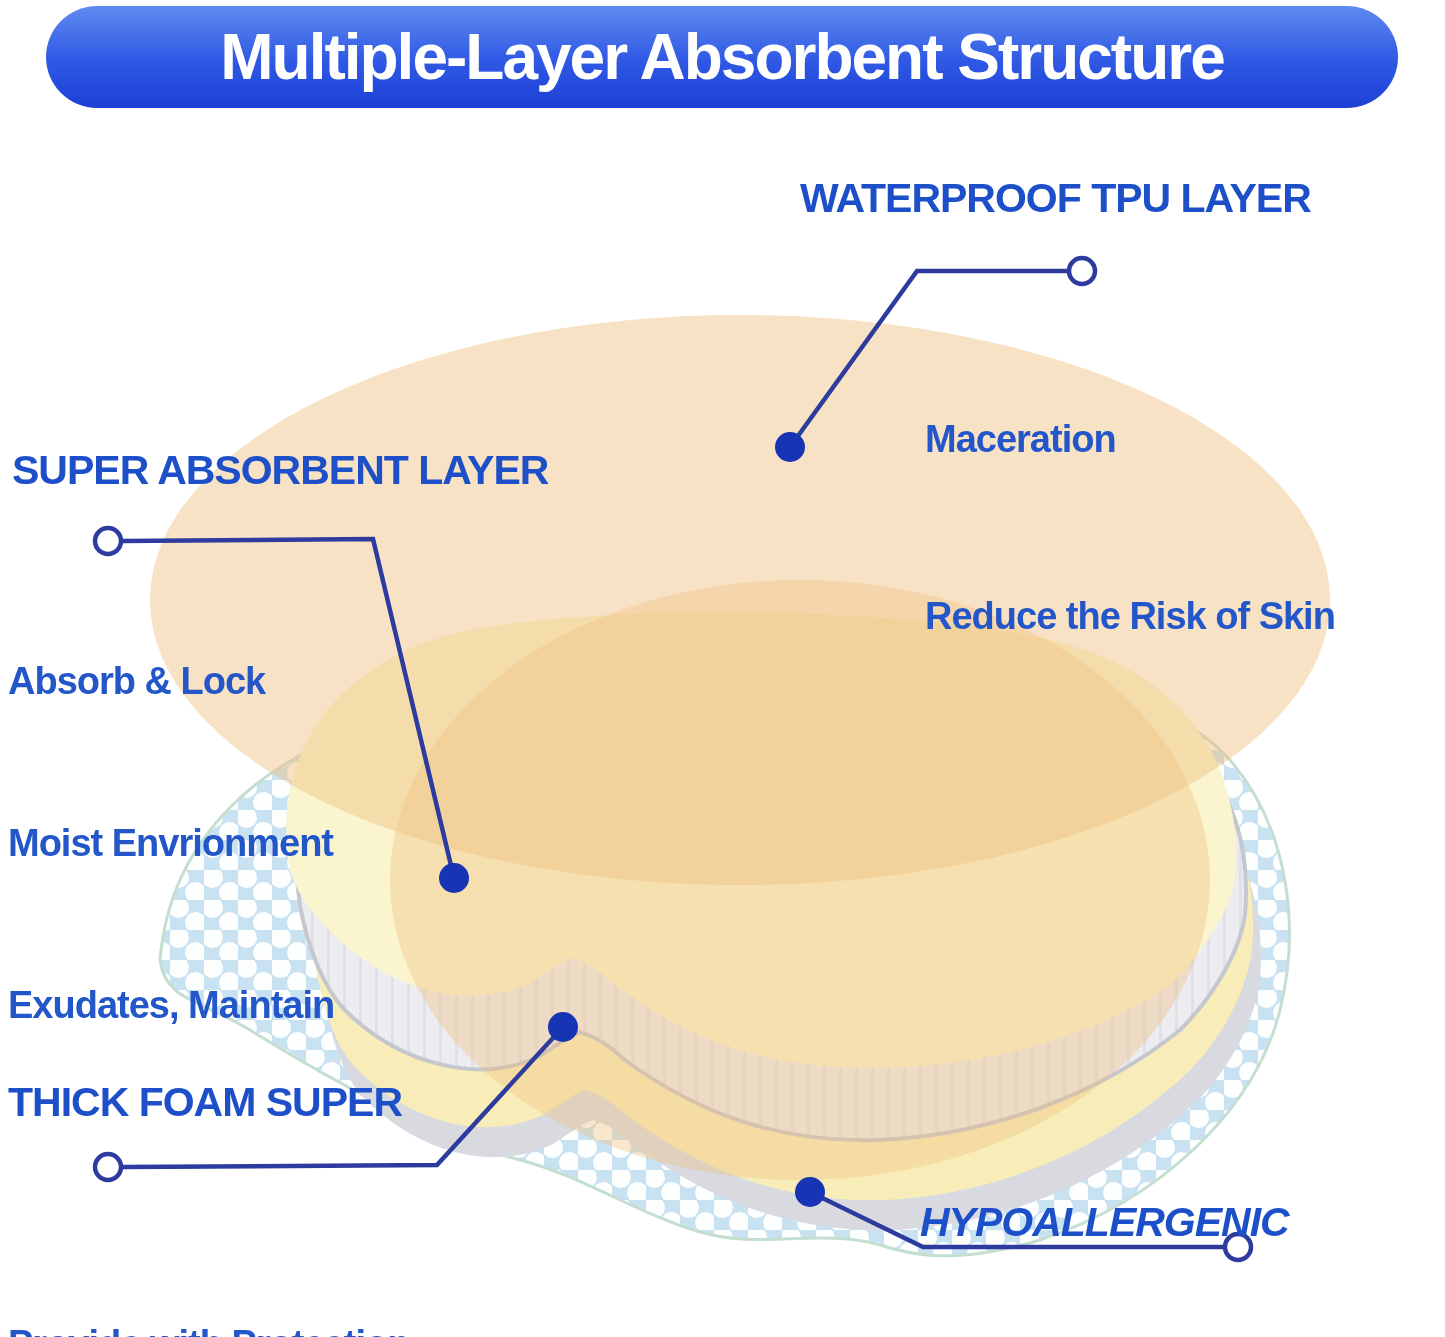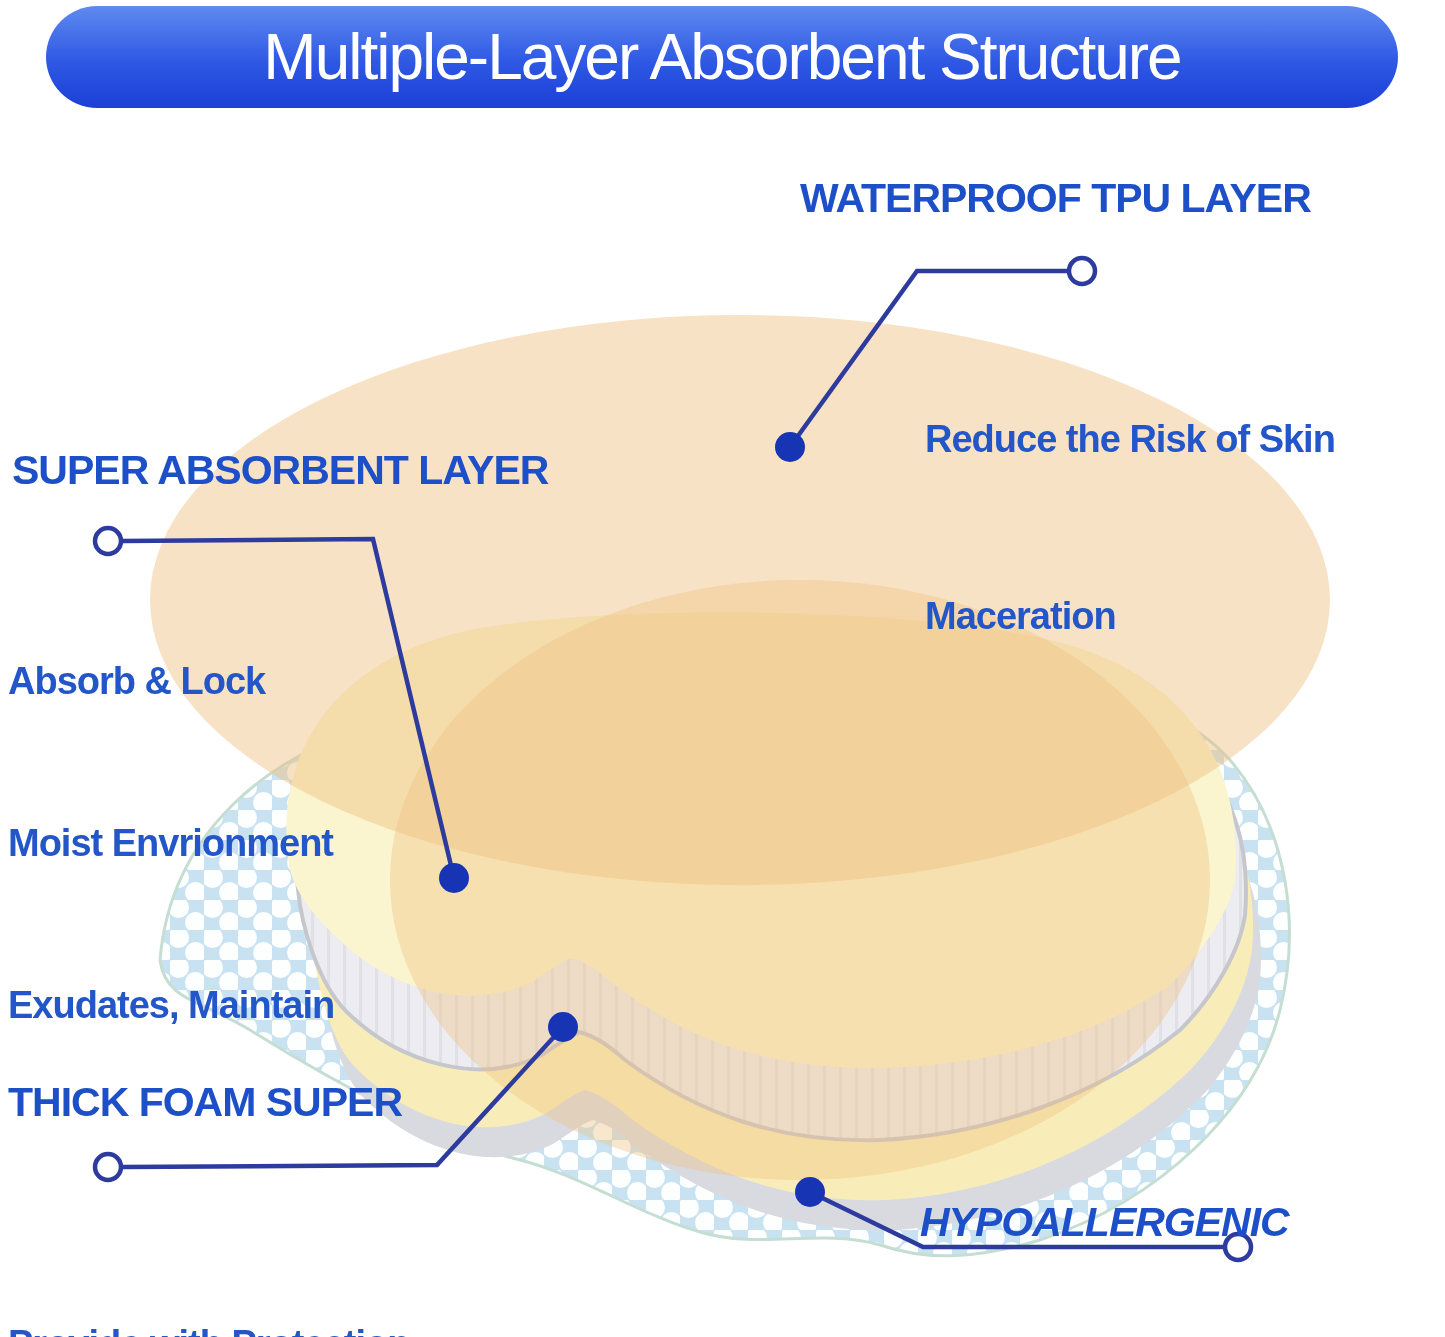--- a/index.html
+++ b/index.html
@@ -7,21 +7,21 @@
     position:relative;width:1445px;height:1337px;overflow:hidden;background:#ffffff;
     font-family:"Liberation Sans",sans-serif;
   }
   .illustration{position:absolute;left:0;top:0;width:1445px;height:1337px;}
   .banner{
     position:absolute;left:46px;top:6px;width:1352px;height:102px;border-radius:52px;
     background:linear-gradient(to bottom,#5f8af0 0%,#2e58e4 55%,#1c3fd6 100%);
     display:flex;align-items:center;justify-content:center;
   }
   .banner-title{
-    color:#ffffff;font-size:64px;font-weight:normal;letter-spacing:-2px;white-space:pre;
+    color:#ffffff;font-size:64px;font-weight:bold;letter-spacing:-2px;white-space:pre;
   }
   .heading{
     position:absolute;color:#1d4fc8;font-weight:bold;font-size:41px;letter-spacing:-1px;
     white-space:pre;line-height:60px;
   }
   .desc{
     position:absolute;color:#2256c9;font-weight:bold;font-size:38px;letter-spacing:-1px;
     white-space:pre;
   }
   .desc .line{display:block;white-space:pre;}
@@ -90,22 +90,22 @@
       <circle cx="810" cy="1192" r="15" fill="#1734b4"></circle>
     </g>
   </svg>
 
   <div class="banner">
     <span class="banner-title">Multiple-Layer Absorbent Structure</span>
   </div>
 
   <div class="heading co-waterproof-h">WATERPROOF TPU LAYER</div>
   <div class="desc co-waterproof-d">
+    <span class="line">Maceration</span>
     <span class="line">Reduce the Risk of Skin</span>
-    <span class="line">Maceration</span>
   </div>
 
   <div class="heading co-absorbent-h">SUPER ABSORBENT LAYER</div>
   <div class="desc co-absorbent-d">
     <span class="line">Absorb &amp; Lock</span>
     <span class="line">Moist Envrionment</span>
     <span class="line">Exudates, Maintain</span>
   </div>
 
   <div class="heading co-foam-h">THICK FOAM SUPER</div>

